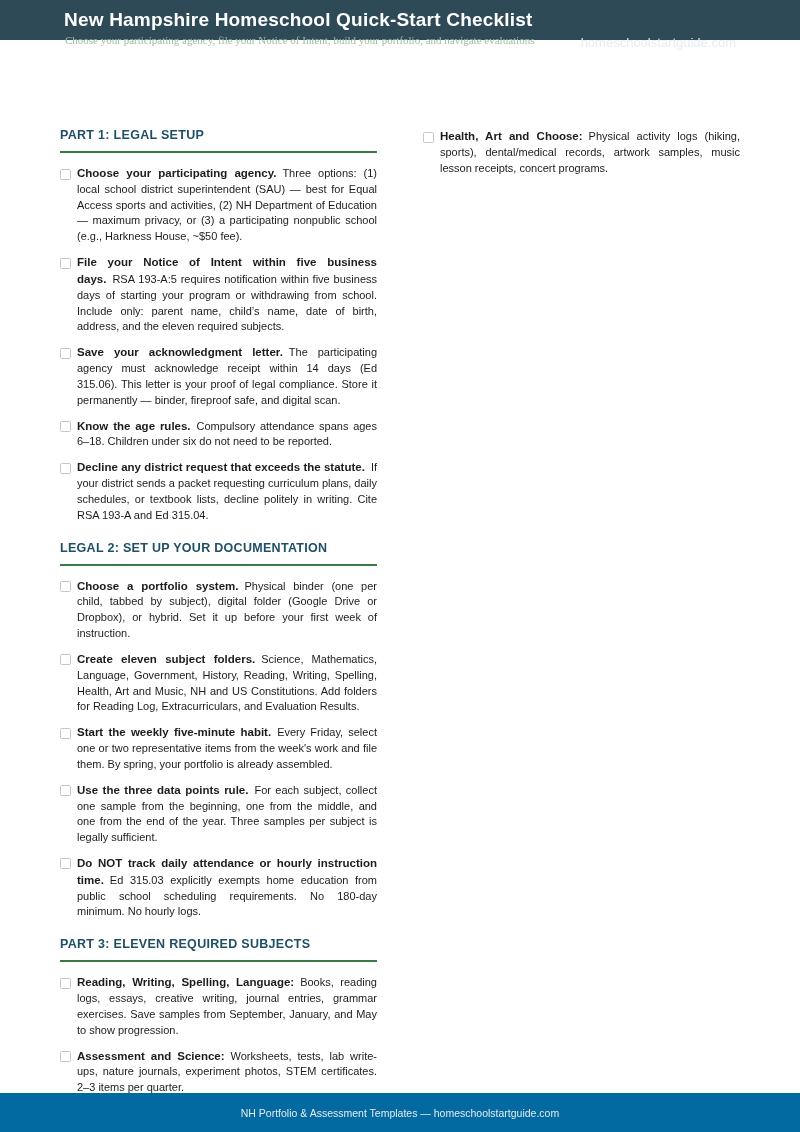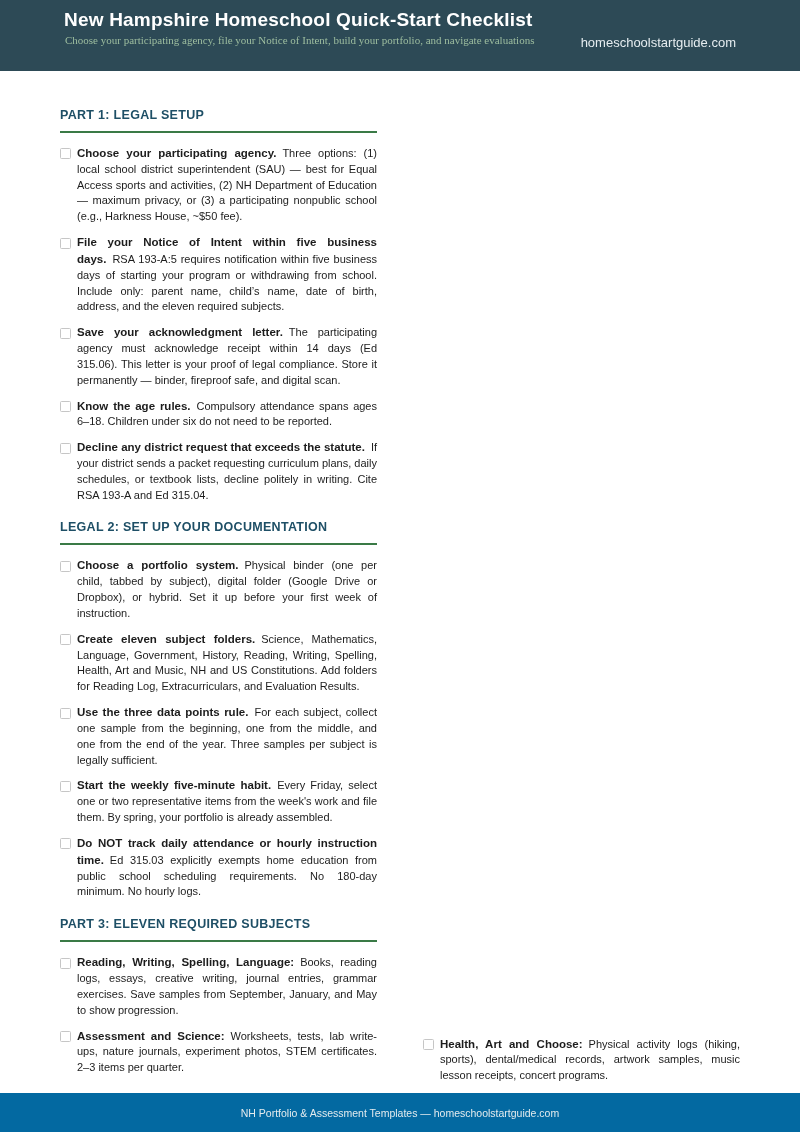--- a/index.html
+++ b/index.html
@@ -4,42 +4,42 @@
 <style>
   html,body{margin:0;padding:0;}
   body{
     width:800px;height:1132px;position:relative;overflow:hidden;
     background:#ffffff;
     font-family:"Liberation Sans", sans-serif;
     -webkit-font-smoothing:antialiased;
   }
   
   .doc-header{
-    position:absolute;top:0;left:0;width:800px;height:71px;
+    position:absolute;top:0;left:0;width:800px;height:40px;
     background:#2d4a56;
     text-align:right;
   }
   .doc-title{
     position:absolute;left:64px;top:9px;
     font-size:19px;font-weight:bold;color:#ffffff;letter-spacing:.2px;
     white-space:nowrap;
   }
   .doc-subtitle{
     position:absolute;left:65px;top:34px;
     font-size:11px;color:#9dbd9f;white-space:nowrap;font-family:Liberation Serif, serif;
   }
   .doc-site{
     position:absolute;right:64px;top:35px;
     font-size:13px;color:#e6edf0;white-space:nowrap;
   }
   
   .content{
     position:absolute;top:58px;left:0;right:0;bottom:39px;
     padding:70px 60px 0 60px;
-    display:flex;gap:46px;overflow:hidden;box-sizing:border-box;align-items:flex-end;
+    display:flex;gap:46px;overflow:hidden;box-sizing:border-box;
   }
   .col{width:317px;flex:none;}
   .section-heading{
     font-size:12.5px;font-weight:bold;color:#1e4f66;letter-spacing:.3px;
     margin:0;
   }
   .section-rule{
     height:2px;background:#3a7a46;border:none;margin:9px 0 12px 0;
   }
   .section{margin-bottom:17px;}
@@ -107,25 +107,25 @@
       <div class="item">
         <span class="cb"></span>
         <p class="item-text"><b class="t">Choose a portfolio system.</b><span>Physical binder (one per child, tabbed by subject), digital folder (Google Drive or Dropbox), or hybrid. Set it up before your first week of instruction.</span></p>
       </div>
       <div class="item">
         <span class="cb"></span>
         <p class="item-text"><b class="t">Create eleven subject folders.</b><span>Science, Mathematics, Language, Government, History, Reading, Writing, Spelling, Health, Art and Music, NH and US Constitutions. Add folders for Reading Log, Extracurriculars, and Evaluation Results.</span></p>
       </div>
       <div class="item">
         <span class="cb"></span>
-        <p class="item-text"><b class="t">Use the three data points rule.</b><span>For each subject, collect one sample from the beginning, one from the middle, and one from the end of the year. Three samples per subject is legally sufficient.</span></p>
+        <p class="item-text"><b class="t">Start the weekly five-minute habit.</b><span>Every Friday, select one or two representative items from the week's work and file them. By spring, your portfolio is already assembled.</span></p>
       </div>
       <div class="item">
         <span class="cb"></span>
-        <p class="item-text"><b class="t">Start the weekly five-minute habit.</b><span>Every Friday, select one or two representative items from the week's work and file them. By spring, your portfolio is already assembled.</span></p>
+        <p class="item-text"><b class="t">Use the three data points rule.</b><span>For each subject, collect one sample from the beginning, one from the middle, and one from the end of the year. Three samples per subject is legally sufficient.</span></p>
       </div>
       <div class="item">
         <span class="cb"></span>
         <p class="item-text"><b class="t">Do NOT track daily attendance or hourly instruction time.</b><span>Ed 315.03 explicitly exempts home education from public school scheduling requirements. No 180-day minimum. No hourly logs.</span></p>
       </div>
     </div>
 
     <div class="section">
       <h2 class="section-heading">PART 3: ELEVEN REQUIRED SUBJECTS</h2>
       <hr class="section-rule">

